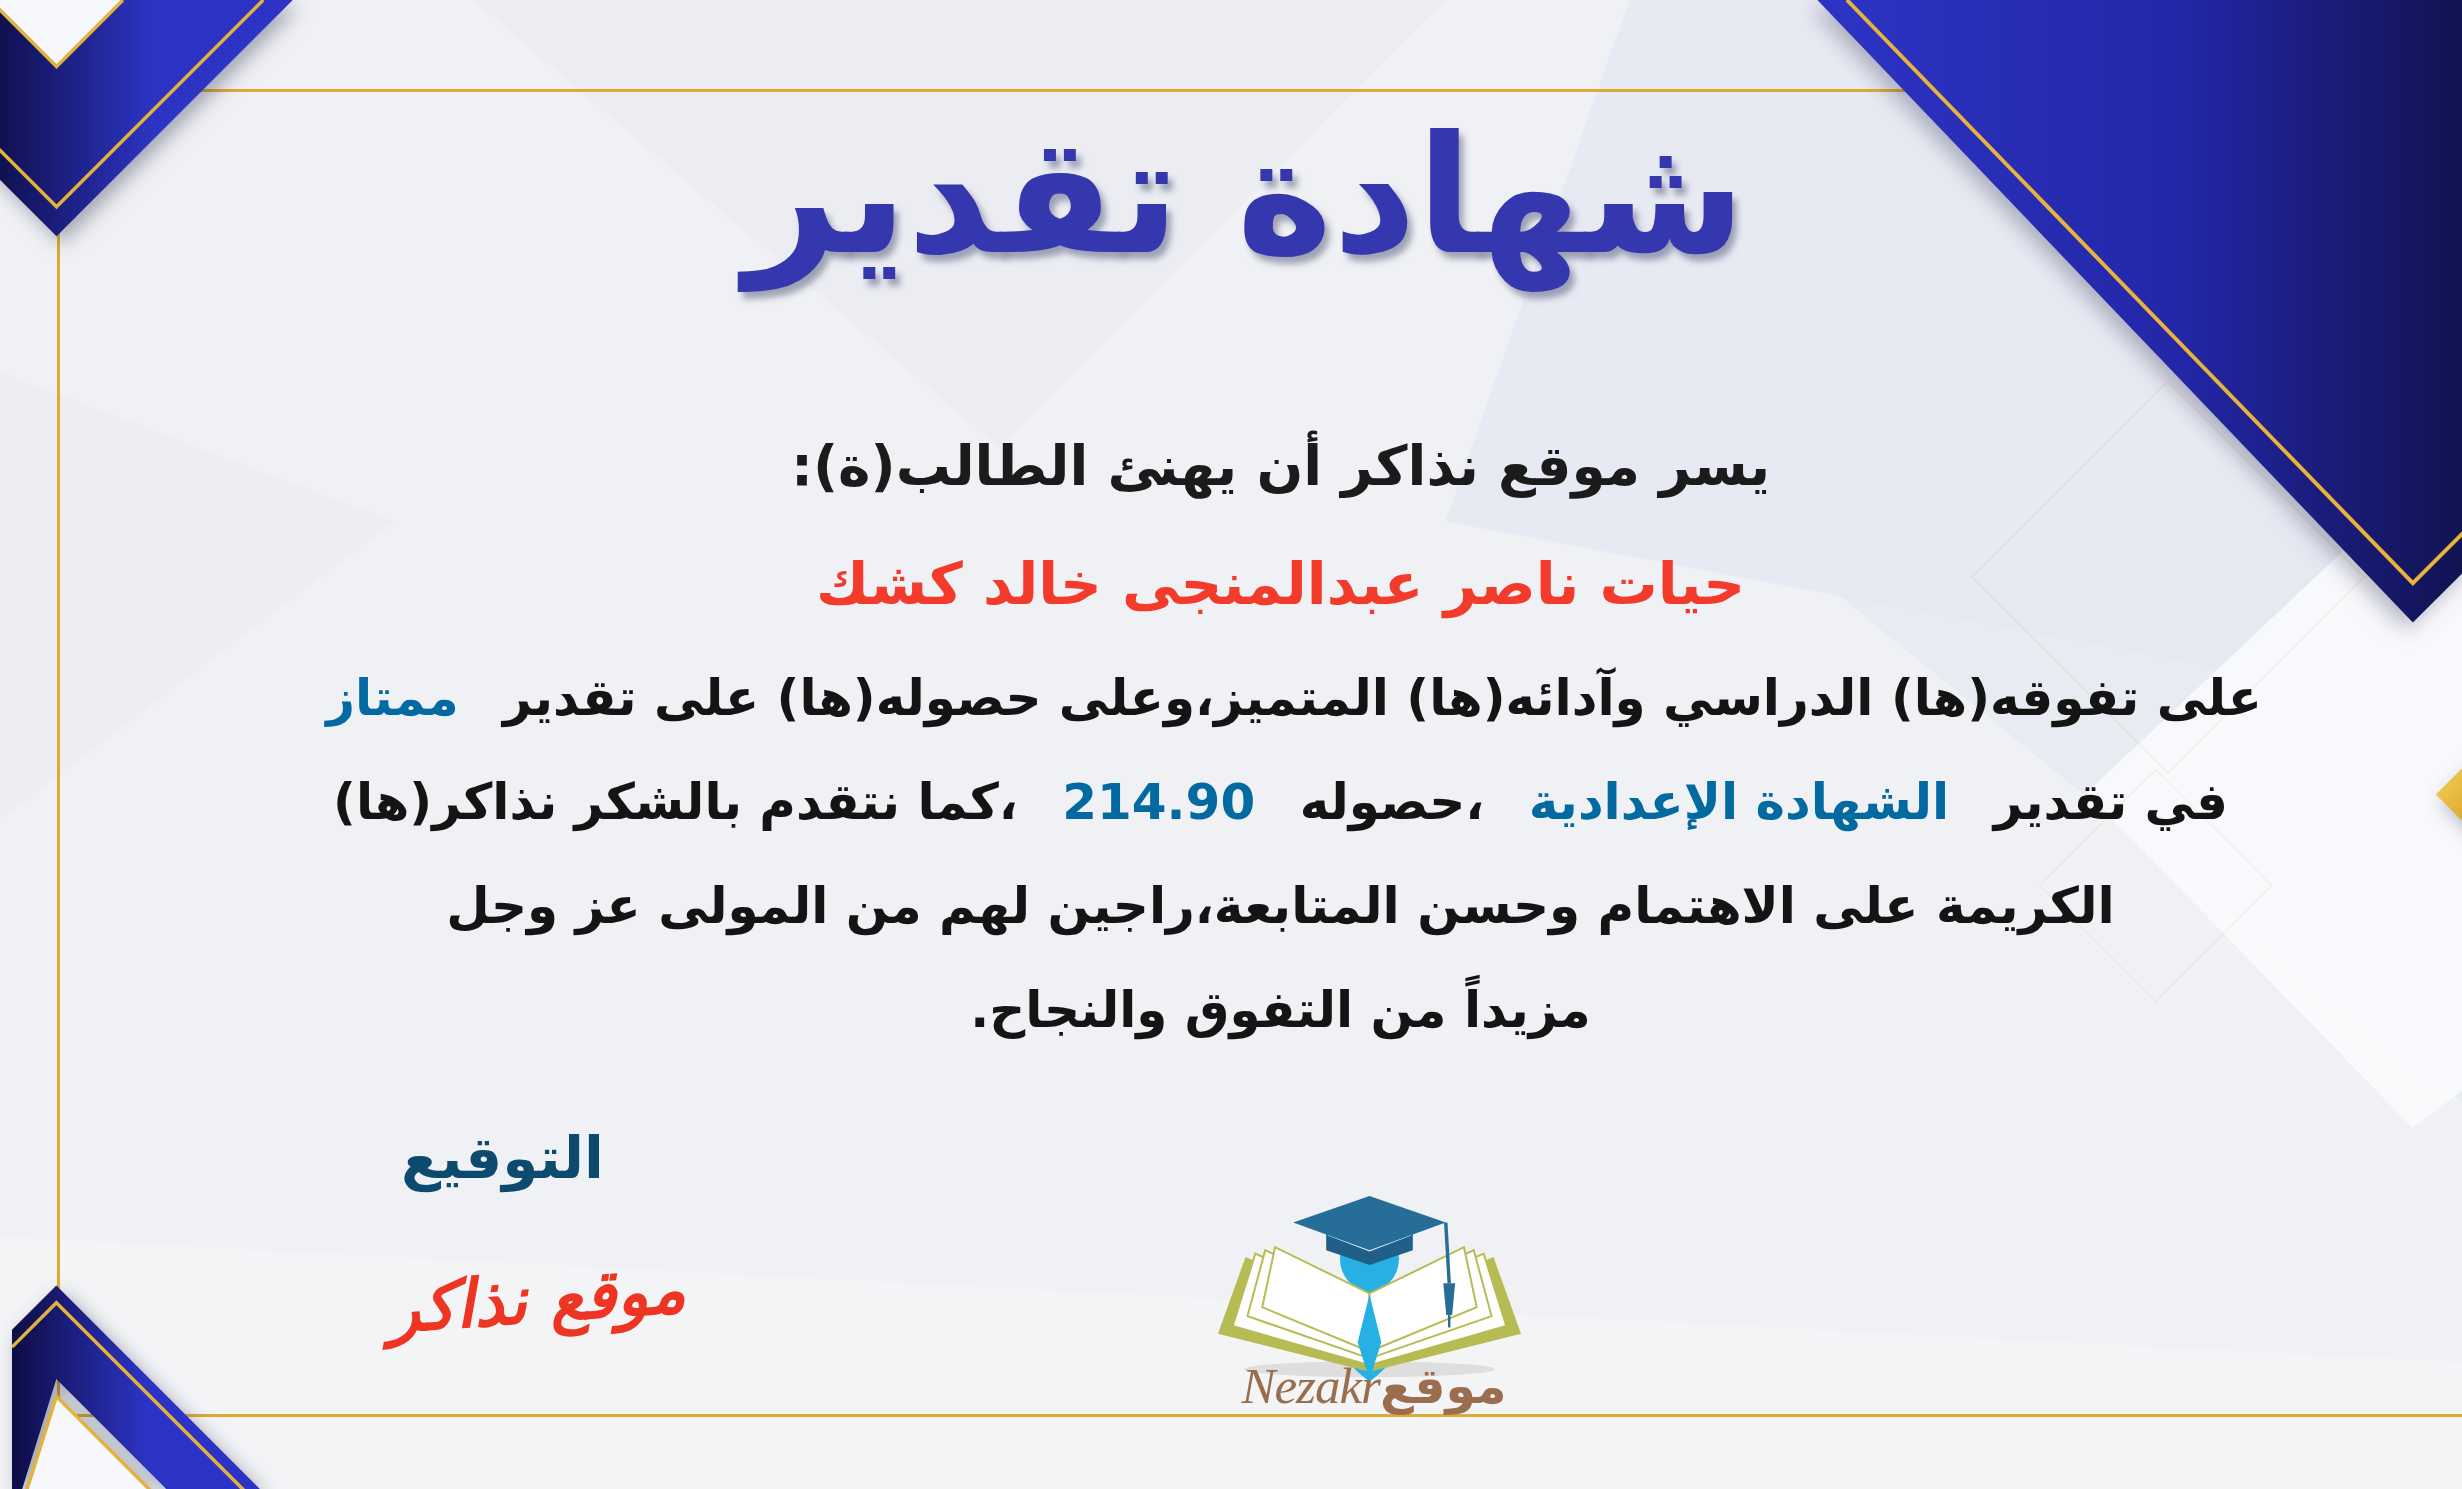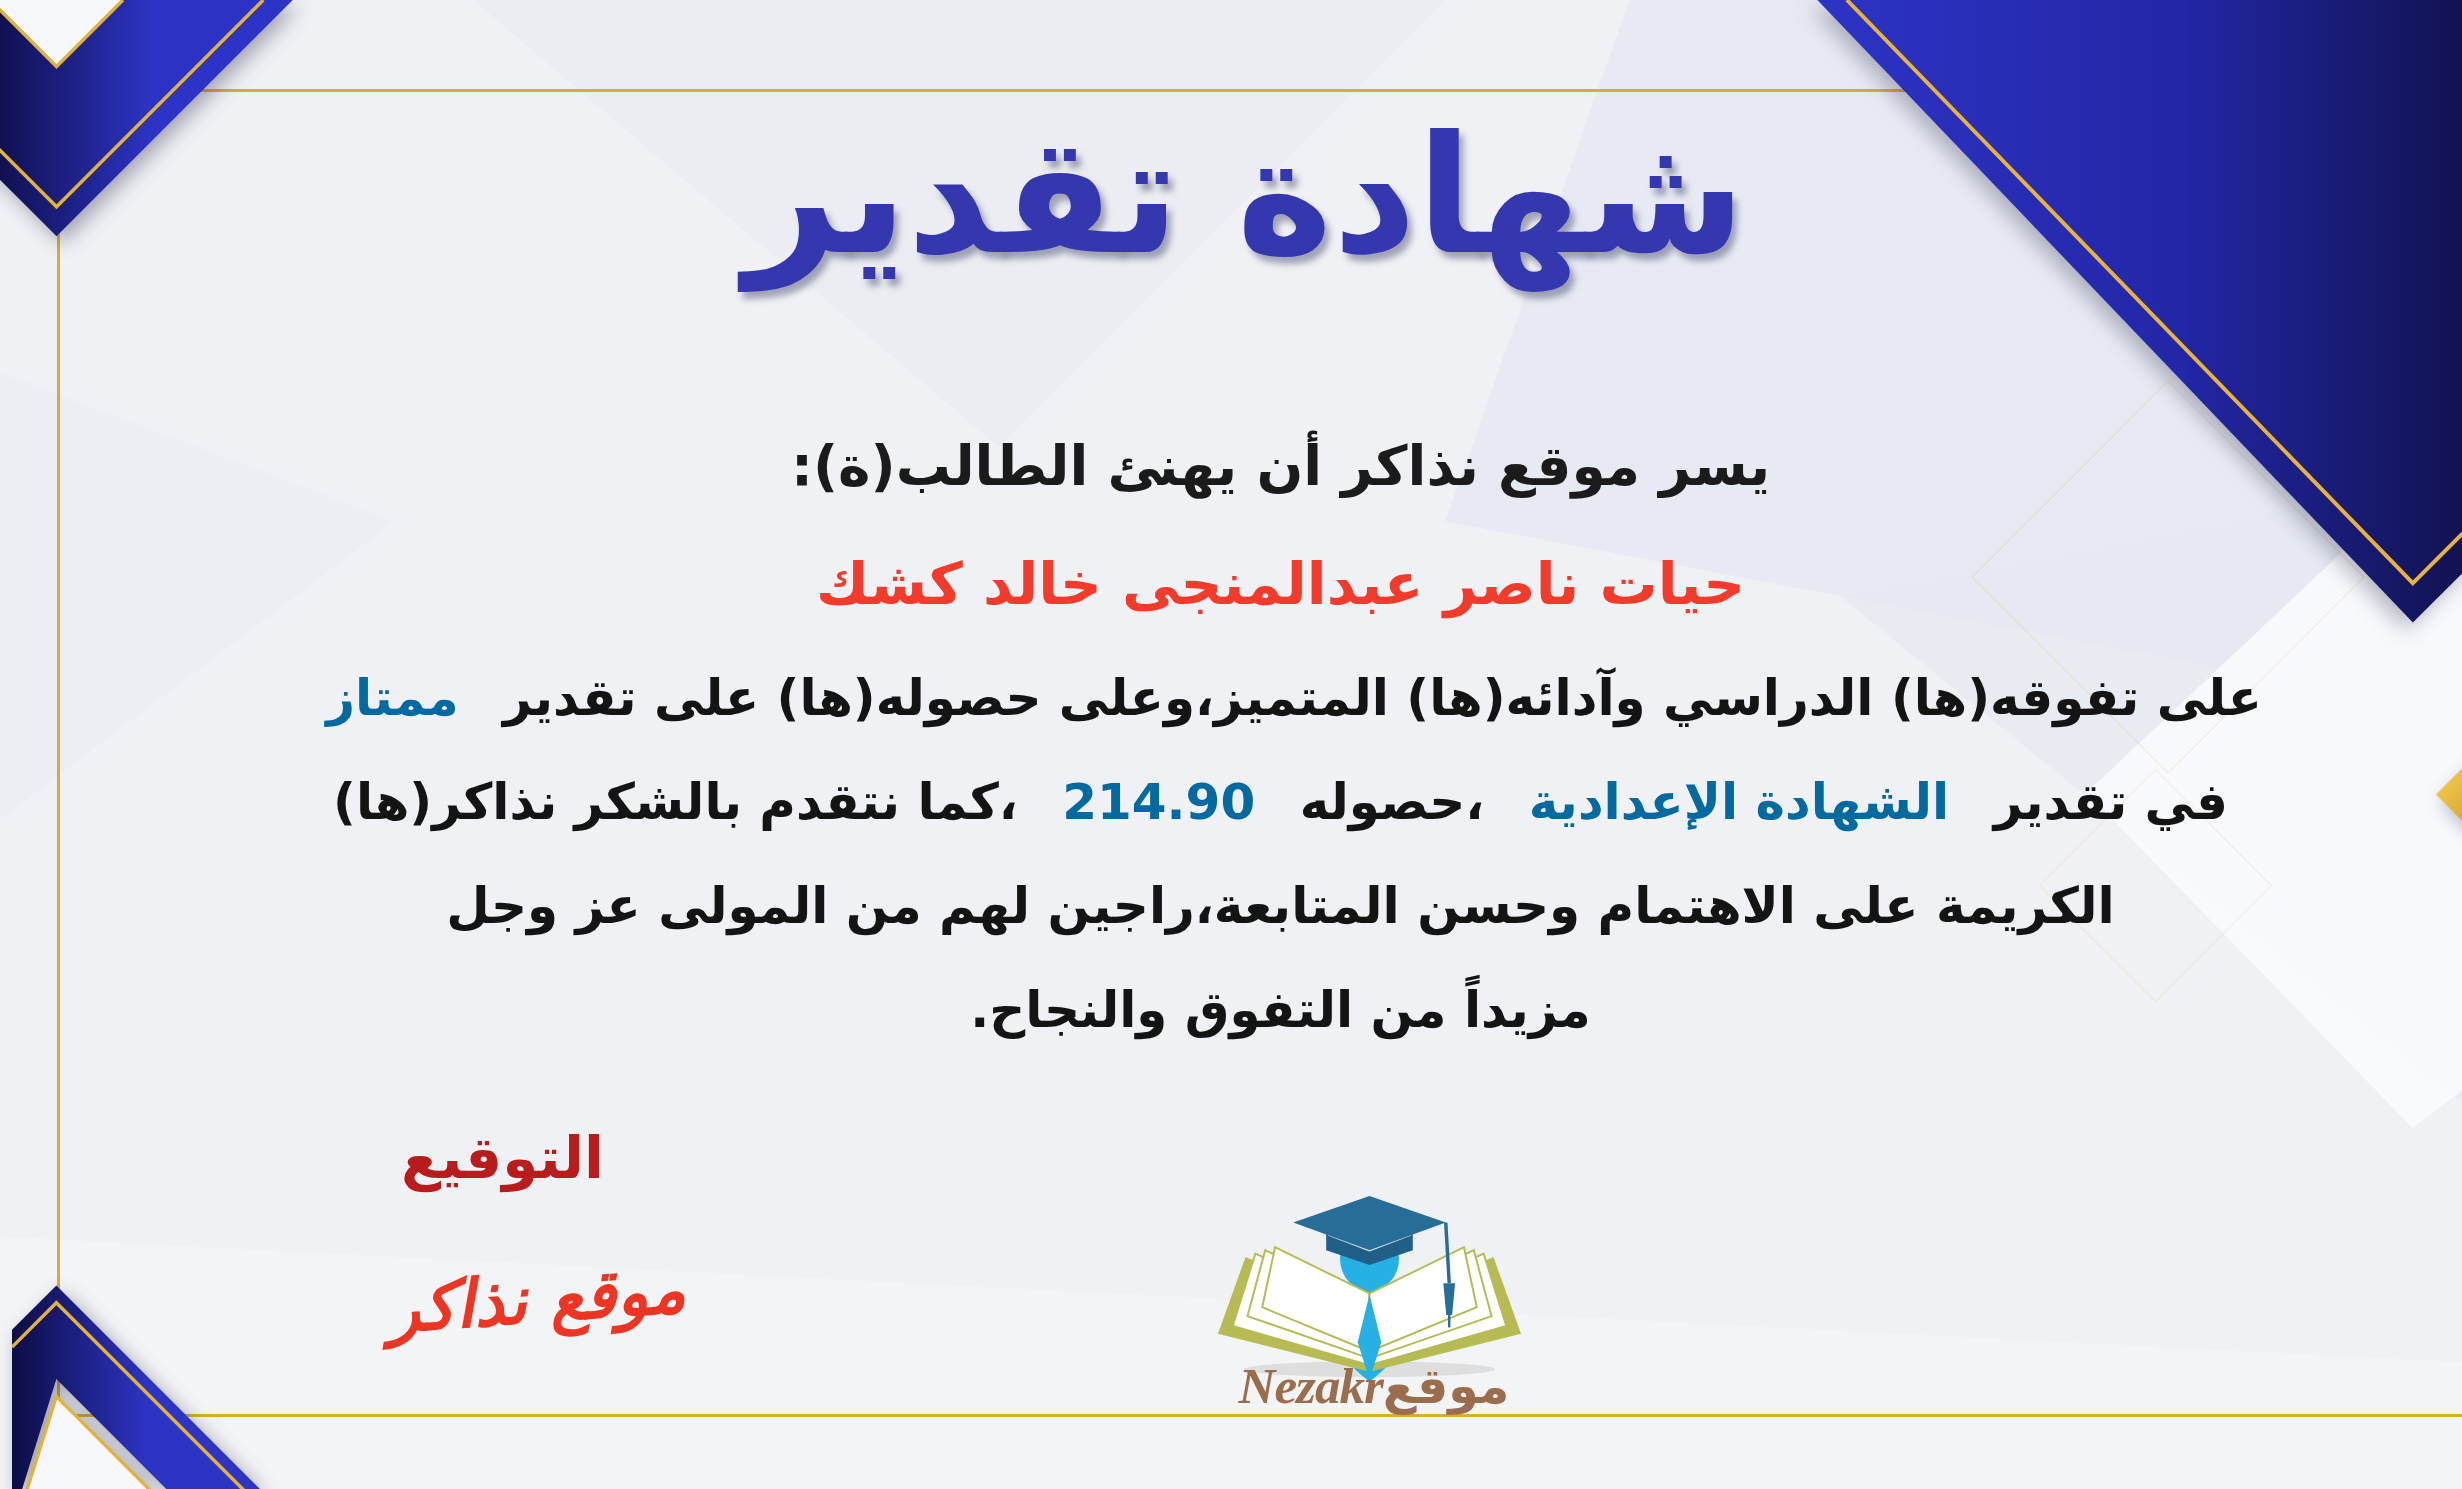--- a/index.html
+++ b/index.html
@@ -39,29 +39,29 @@
   }
   .intro{left:59px;width:2443px;top:432px;text-align:center;
     font-size:55px;font-weight:bold;color:#1b1b1b;line-height:1.25;}
   .student-name{left:59px;width:2443px;top:548px;text-align:center;
     font-size:58px;font-weight:bold;color:#f23b2b;line-height:1.25;}
   .body-wrap{left:59px;width:2443px;top:666px;text-align:center;}
   .body-line{font-size:50px;font-weight:bold;color:#141414;line-height:1.3;margin-bottom:39px;white-space:nowrap;}
   .seg{display:inline;}
   .seg.red{color:#0369a1;padding:0 27px;}
   .sig-label{left:345px;width:315px;top:1124px;text-align:center;
-    font-size:58px;font-weight:bold;color:#b91c1c;}
+    font-size:58px;font-weight:bold;color:#0c4a6e;}
   .sig-script{left:315px;width:443px;top:1261px;text-align:center;
     font-size:66px;font-style:italic;font-weight:bold;color:#ee3524;
     transform:rotate(-4deg);}
   .flourish{left:394px;top:1248px;width:3.4px;height:118px;background:#ee3524;
     transform:rotate(18deg);z-index:5;border-radius:2px;}
   .logo-text{left:1172px;width:404px;top:1357px;text-align:center;direction:ltr;
     color:#9a6e4d;white-space:nowrap;}
-  .logo-text .latin{font-family:"Liberation Serif",serif;font-weight:bold;font-style:italic;font-size:51px;letter-spacing:-1px;}
+  .logo-text .latin{font-family:"Liberation Serif",serif;font-weight:normal;font-style:italic;font-size:51px;letter-spacing:-1px;}
   .logo-text .arabic{font-family:"DejaVu Sans",sans-serif;font-weight:bold;font-size:49px;}
 </style>
 </head>
 <body>
 
 <div id="canvas">
 
   <div class="facet f1"></div>
   <div class="facet f2"></div>
   <div class="facet f3"></div>

